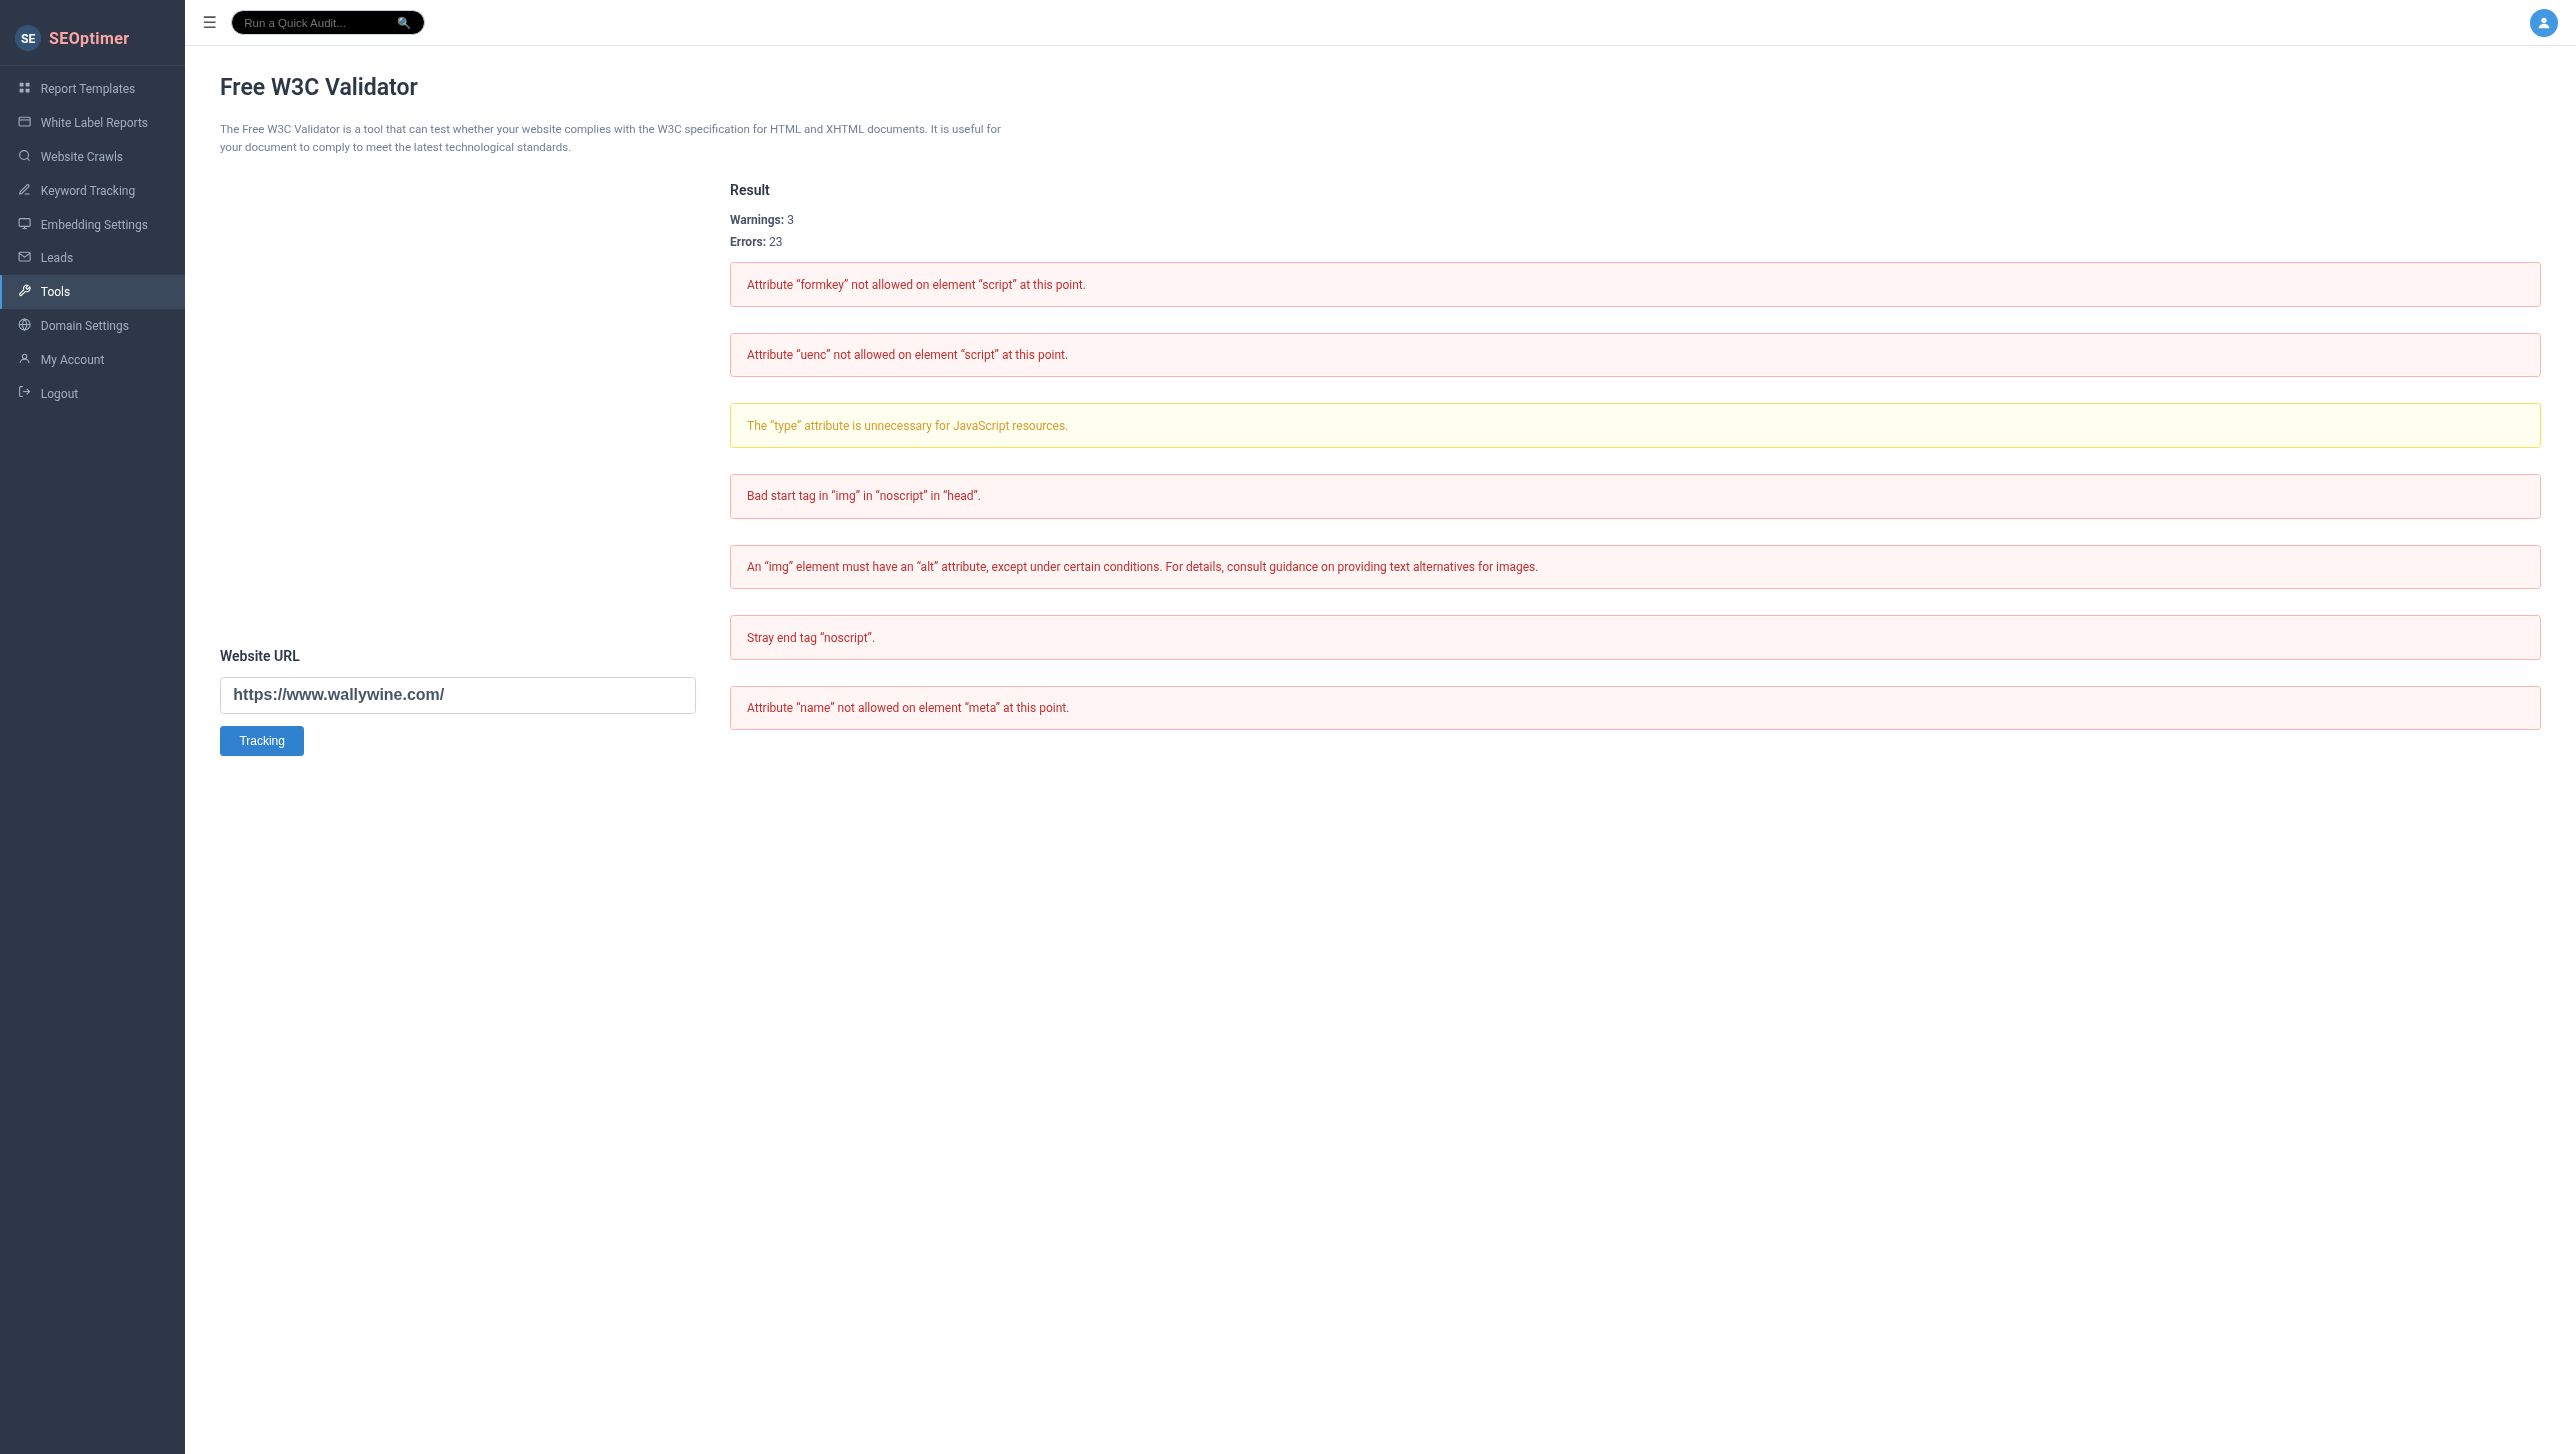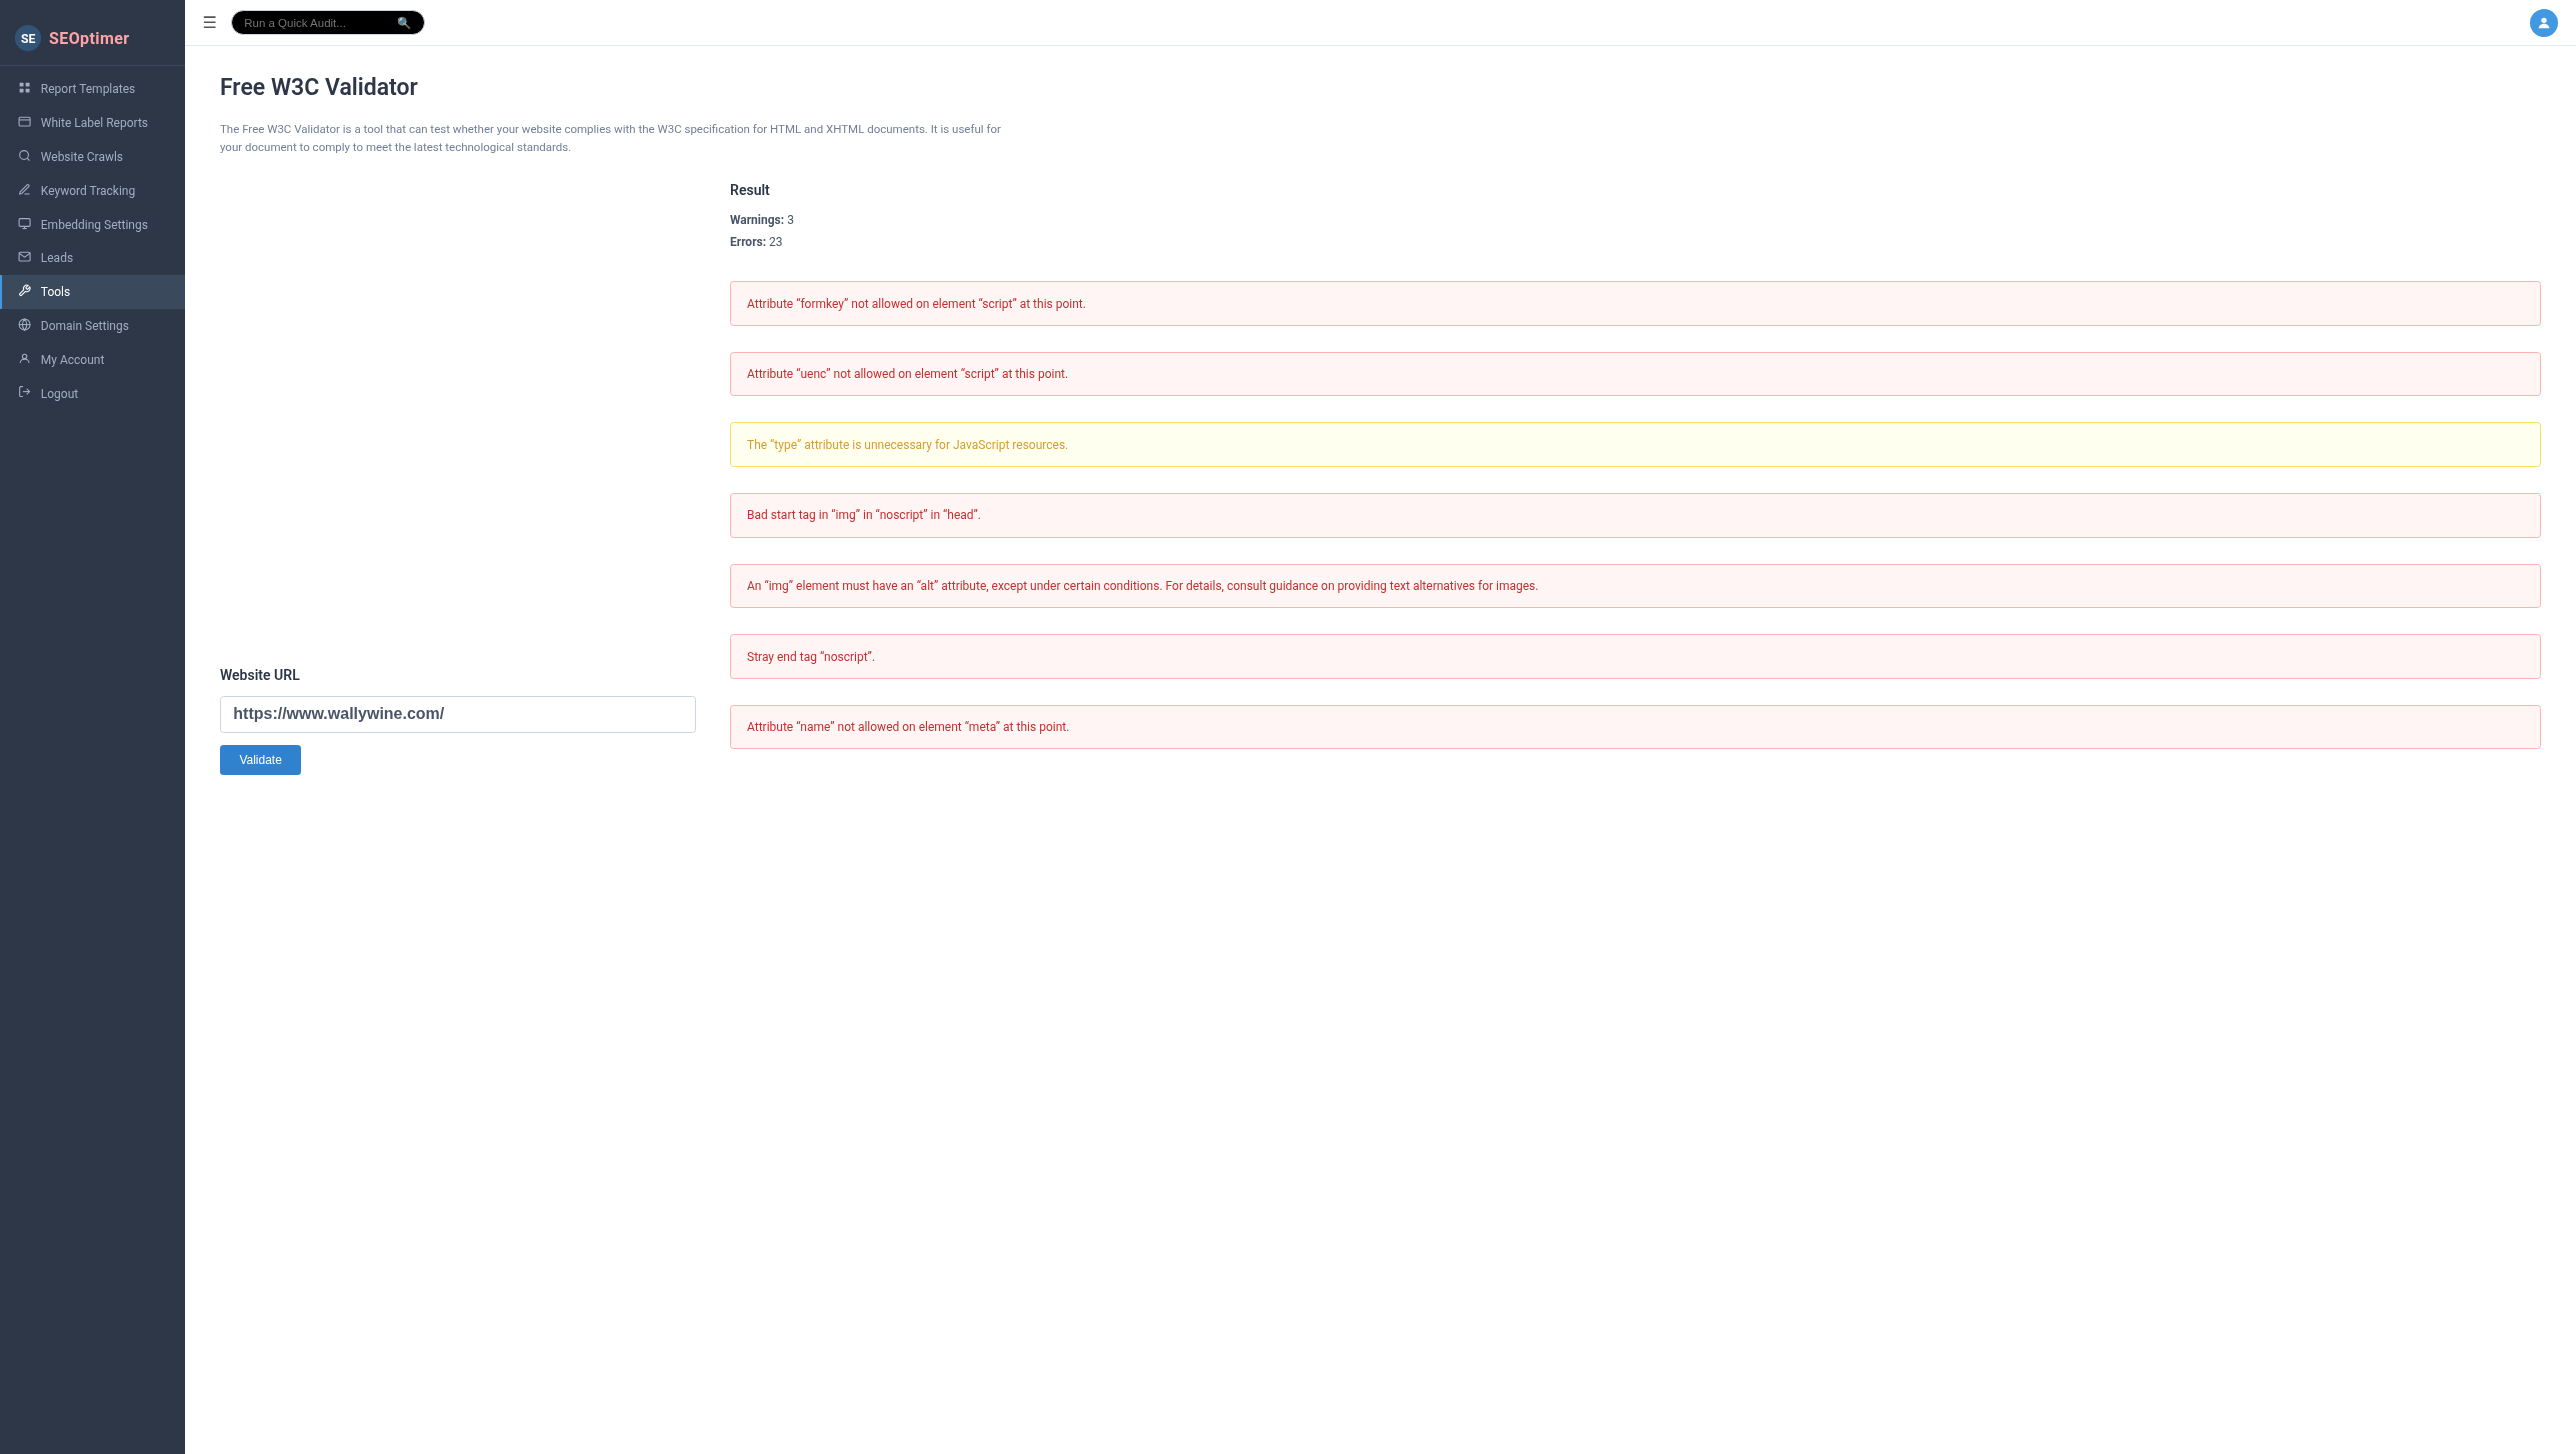--- a/index.html
+++ b/index.html
@@ -174,21 +174,21 @@
       color: #fff;
       border: none;
       border-radius: 3.5px;
       padding: 8px 19.4px;
       font-size: 12px;
       cursor: pointer;
       font-weight: 500;
     }
 
     .result-stats {
-      margin-bottom: 28px;
+      margin-bottom: 9px;
     }
     .result-stat {
       font-size: 12px;
       color: #4a5568;
       line-height: 1.8;
     }
 
     .error-box {
       border-radius: 3.5px;
       padding: 12.3px 16px;
@@ -349,21 +349,21 @@
 
   <div class="content">
     <h1 class="page-title">Free W3C Validator</h1>
     <p class="page-description">The Free W3C Validator is a tool that can test whether your website complies with the W3C specification for HTML and XHTML documents. It is useful for your document to comply to meet the latest technological standards.</p>
 
     <div class="two-col">
 
       <div class="left-col">
         <div class="section-label">Website URL</div>
         <input type="text" class="url-input" value="https://www.wallywine.com/" style="">
-        <button class="validate-btn">Validate</button>
+        <button class="validate-btn">Tracking</button>
       </div>
 
       <div class="right-col">
         <div class="section-label">Result</div>
         <div class="result-stats">
           <div class="result-stat">
             <strong>Warnings:</strong>
             <span>3</span>
           </div>
           <div class="result-stat">

